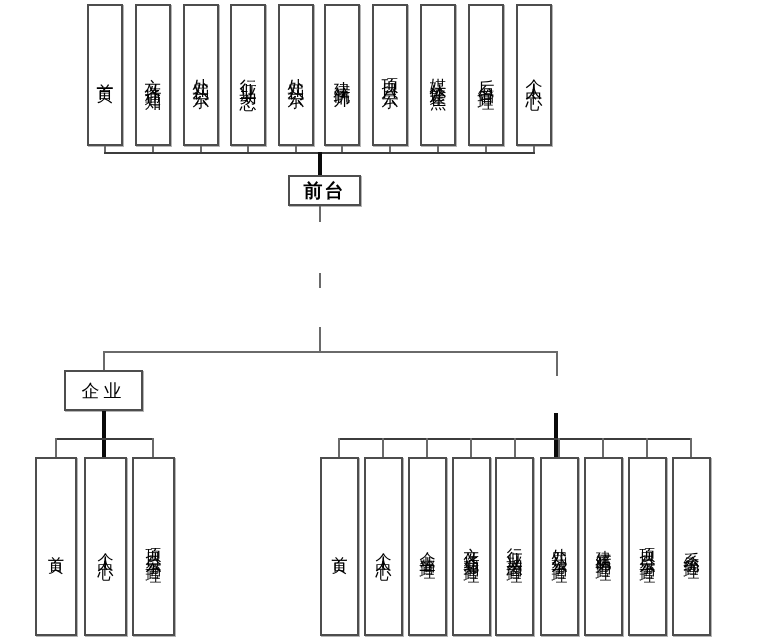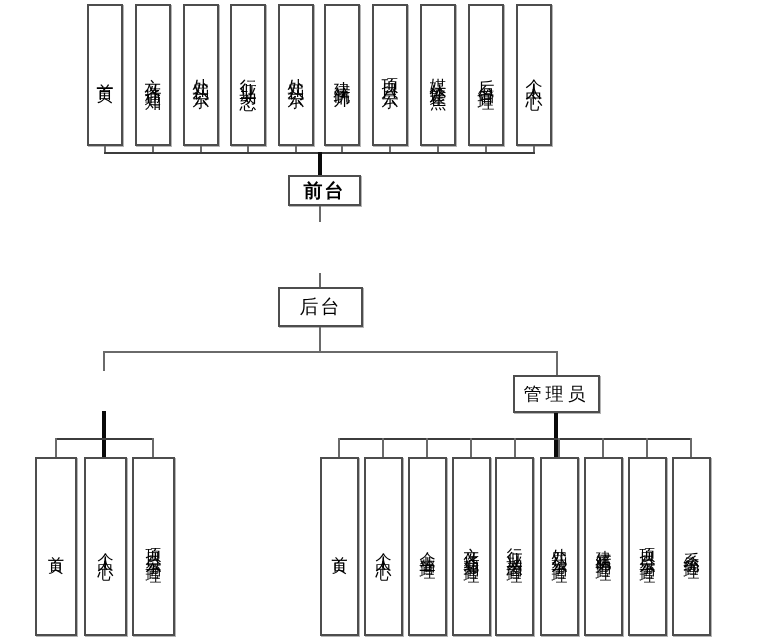--- a/index.html
+++ b/index.html
@@ -95,34 +95,31 @@
 
   <div class="node h bold" style="left:288px;top:175px;width:73px;height:31px">
       <span>前台</span>
     </div>
 
   <div class="ln" style="left:319px;top:206px;width:2px;height:16px"></div>
 
 
   <div class="ln" style="left:319px;top:273px;width:2px;height:15px"></div>
 
-  <div class="node h" style="left:278px;top:287px;width:85px;height:40px">
-      <span>后台</span>
-    </div>
 
   <div class="ln" style="left:319px;top:327px;width:2px;height:25px"></div>
 
   <div class="ln" style="left:103px;top:351px;width:455px;height:2px"></div>
   <div class="ln" style="left:103px;top:351px;width:2px;height:20px"></div>
   <div class="ln" style="left:556px;top:351px;width:2px;height:25px"></div>
 
+  <div class="node role" style="left:64px;top:370px;width:79px;height:41px">
+      <span>企业</span>
+    </div>
 
-  <div class="node role" style="left:513px;top:375px;width:87px;height:38px">
-      <span>管理员</span>
-    </div>
 
   <div class="ln thick" style="left:102px;top:411px;width:4px;height:46px"></div>
   <div class="ln bus" style="left:55px;top:438px;width:99px;height:2px"></div>
   <div class="ln" style="left:55px;top:438px;width:2px;height:19px"></div>
   <div class="ln" style="left:152px;top:438px;width:2px;height:19px"></div>
 
   <div class="node v small" style="left:35px;top:457px;width:42px;height:179px">
       <span>首页</span>
     </div>
   <div class="node v small" style="left:84px;top:457px;width:43px;height:179px">

